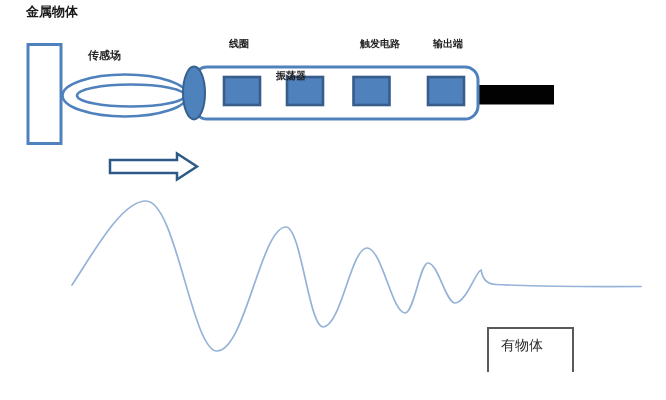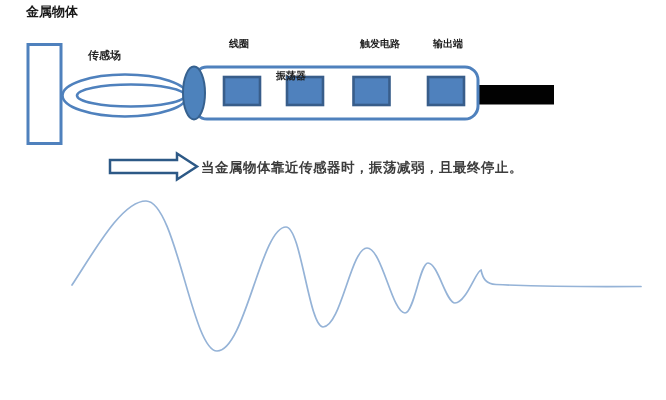--- a/index.html
+++ b/index.html
@@ -120,16 +120,18 @@
 
   <div class="t title-label">金属物体</div>
 
   <div class="t field-label">传感场</div>
 
   <div class="t comp-label comp-1">线圈</div>
   <div class="t comp-label comp-2">振荡器</div>
   <div class="t comp-label comp-3">触发电路</div>
   <div class="t comp-label comp-4">输出端</div>
 
-  <div class="t caption">当金属物体靠近传感器时，振荡减弱，且最终停止。</div>
 
+  <div class="state-box box-right">
+    <span class="box-label">有物体</span>
+  </div>
 
 </div>
 
 </body></html>

